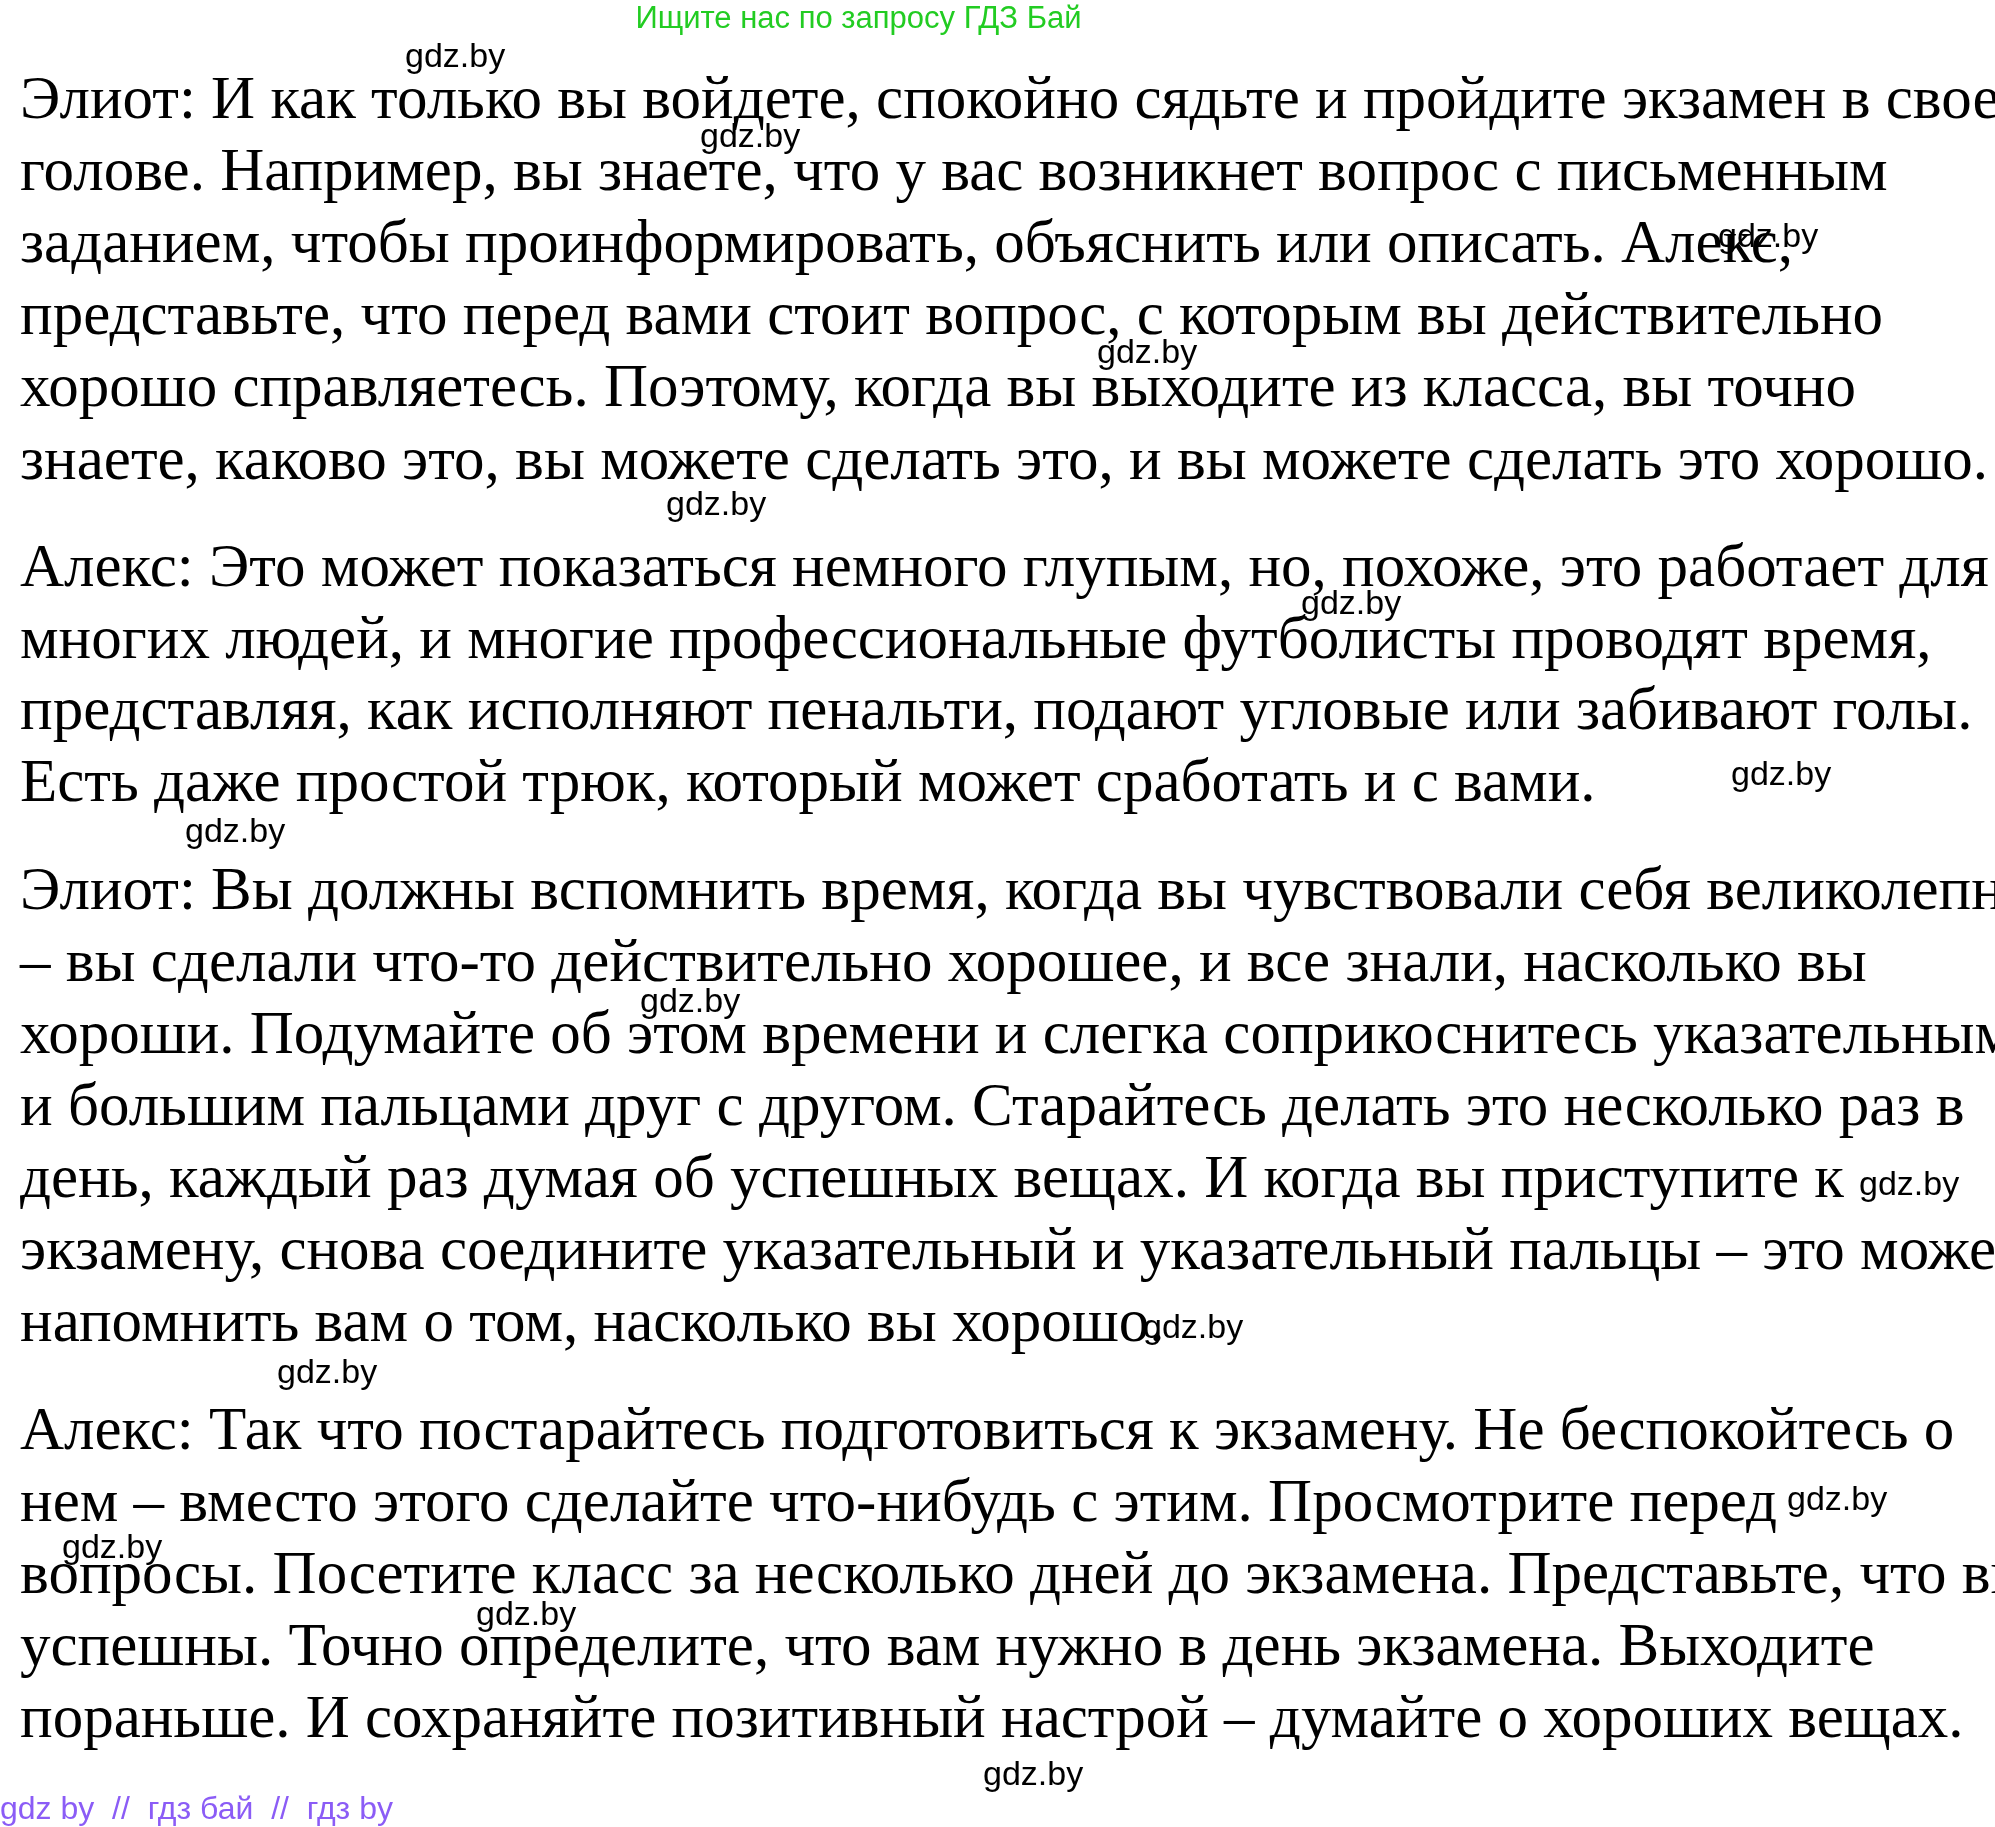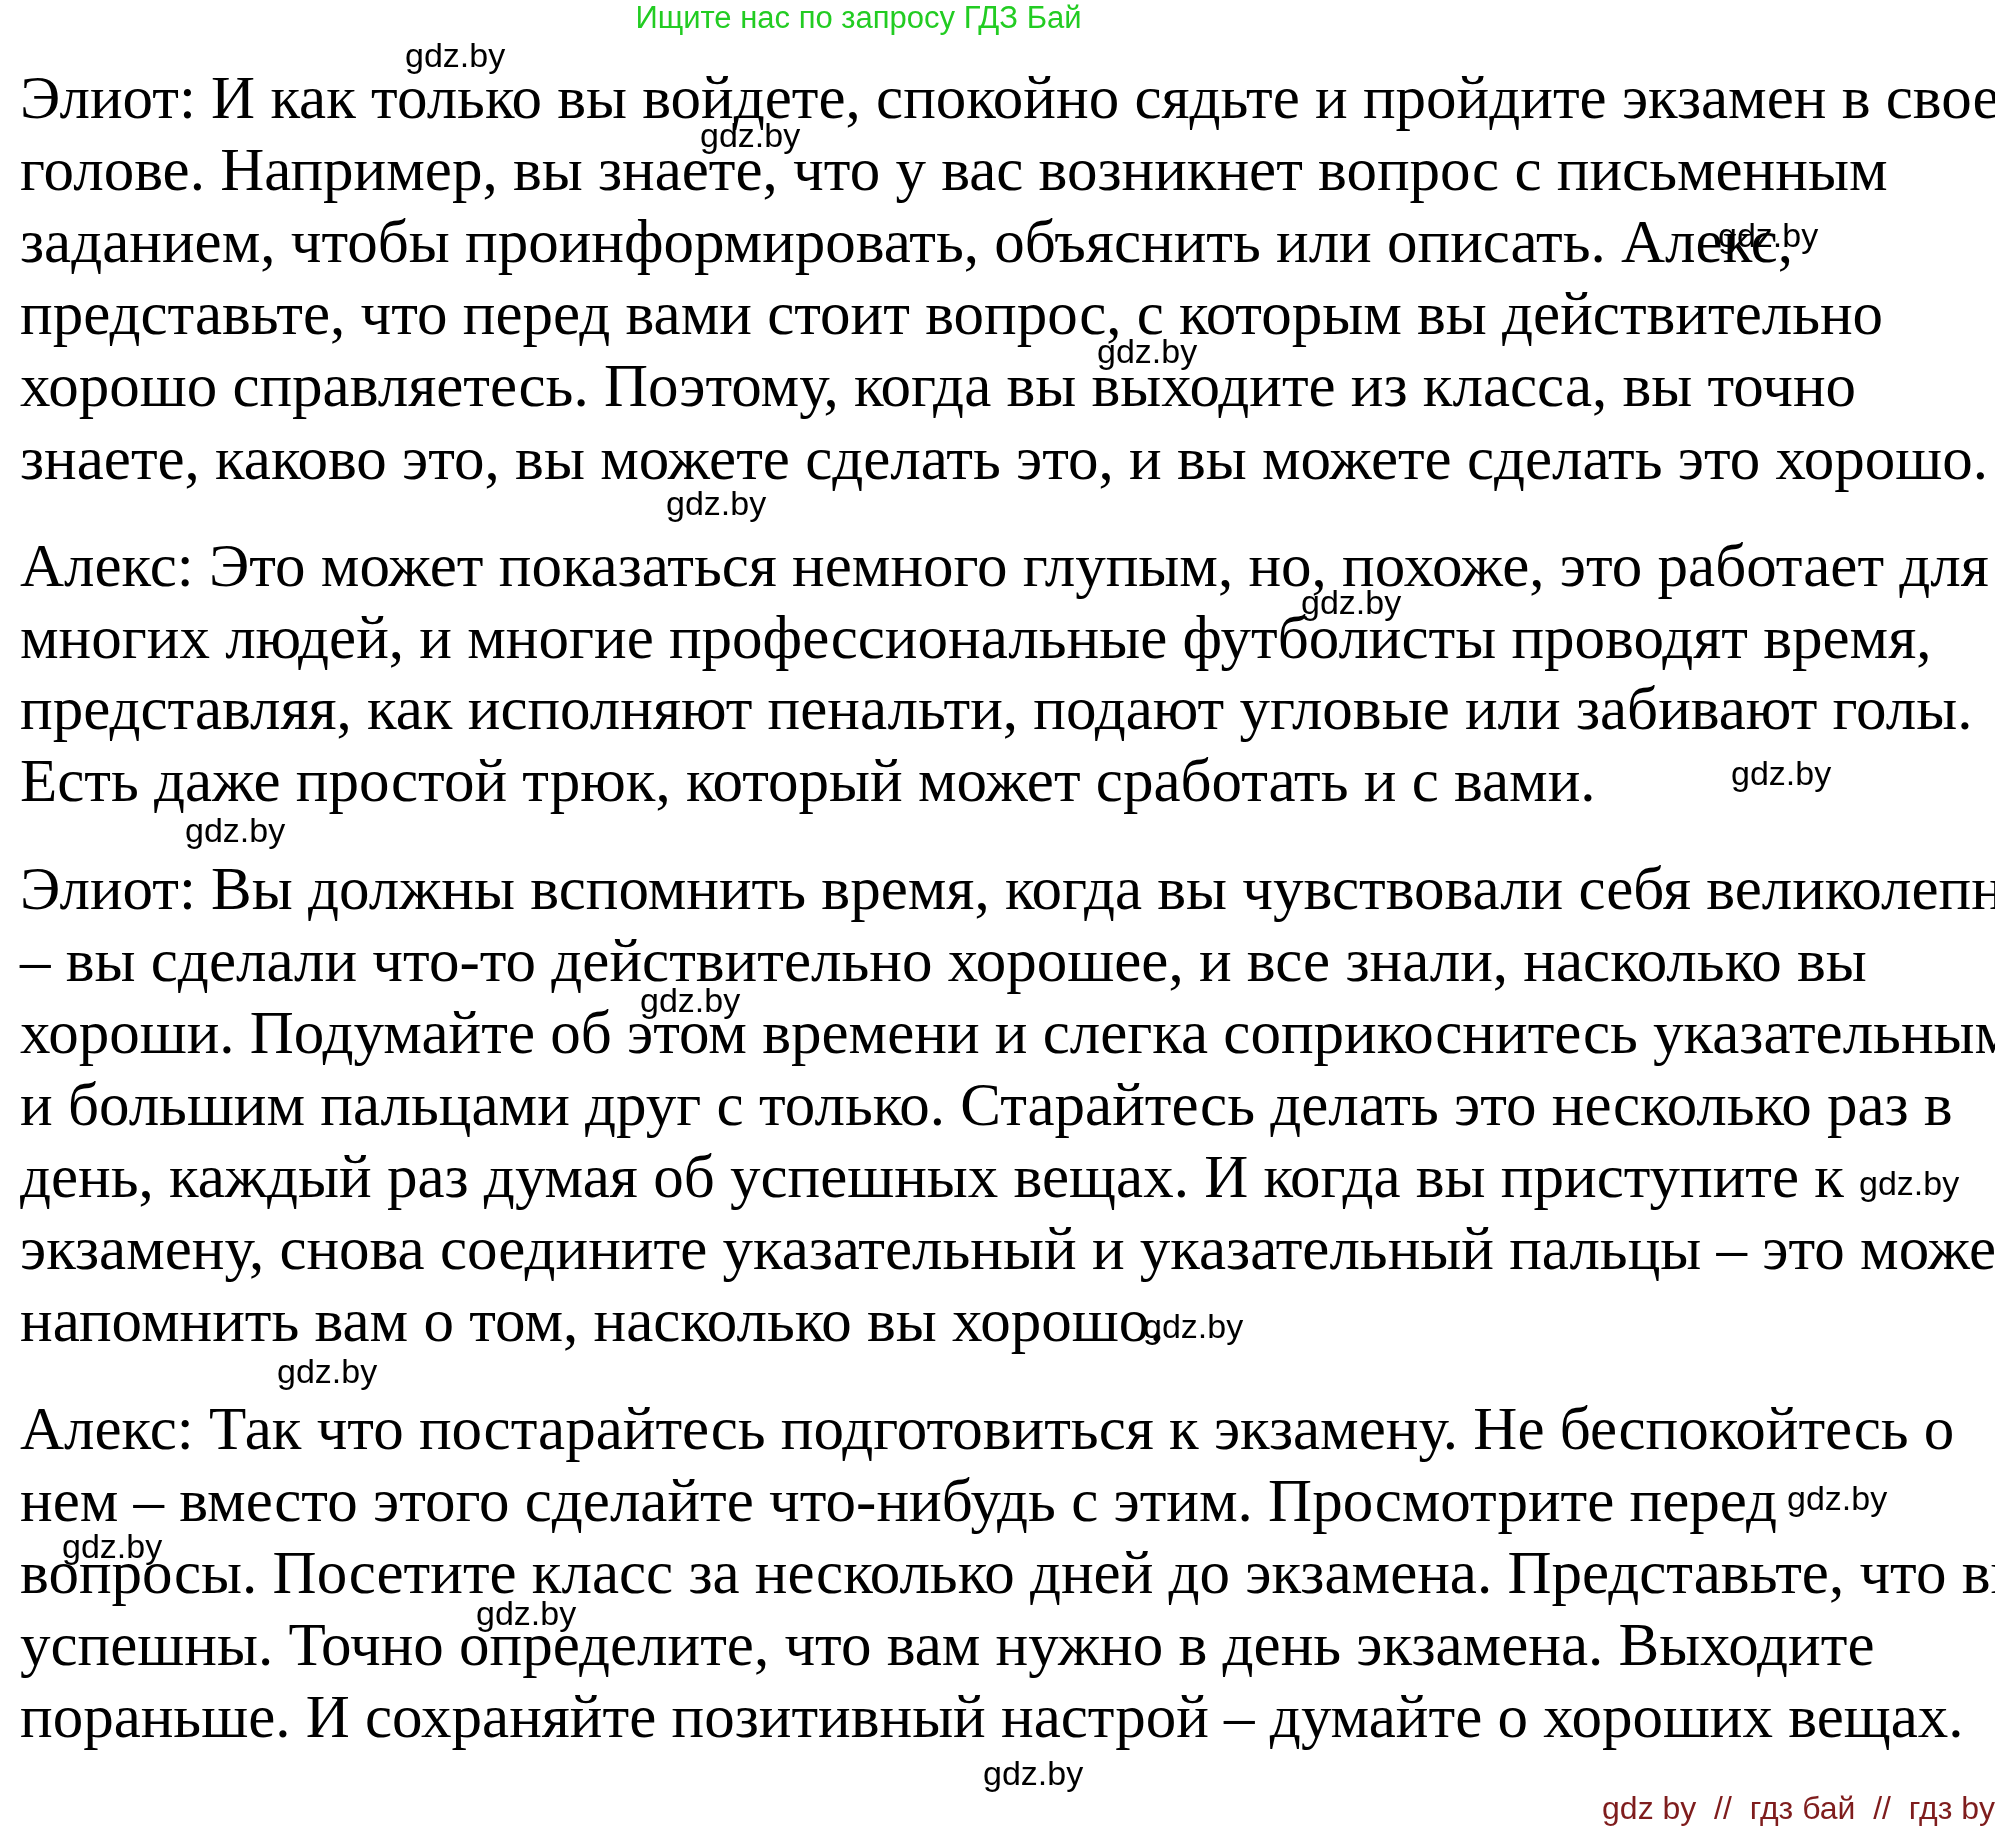--- a/index.html
+++ b/index.html
@@ -39,25 +39,25 @@
       font-family: "Liberation Sans", sans-serif;
       font-size: 34px;
       line-height: 26px;
       color: #000000;
     }
     .footer {
       position: absolute;
       left: 0;
       width: 1995px;
       top: 1790px;
-      text-align: right;
+      text-align: left;
       font-family: "Liberation Sans", sans-serif;
       font-size: 32px;
       line-height: 36px;
-      color: #7f1d1d;
+      color: #8b5cf6;
       white-space: pre;
     }
   </style>
 </head>
 <body>
 
 <div class="header">Ищите нас по запросу ГДЗ Бай</div>
 
 <div>
   <div class="line" style="top:67px">Элиот: И как только вы войдете, спокойно сядьте и пройдите экзамен в своей</div>
@@ -72,21 +72,21 @@
   <div class="line" style="top:535px">Алекс: Это может показаться немного глупым, но, похоже, это работает для</div>
   <div class="line" style="top:607px">многих людей, и многие профессиональные футболисты проводят время,</div>
   <div class="line" style="top:678px">представляя, как исполняют пенальти, подают угловые или забивают голы.</div>
   <div class="line" style="top:750px">Есть даже простой трюк, который может сработать и с вами.</div>
 </div>
 
 <div>
   <div class="line" style="top:858px">Элиот: Вы должны вспомнить время, когда вы чувствовали себя великолепно</div>
   <div class="line" style="top:930px">– вы сделали что-то действительно хорошее, и все знали, насколько вы</div>
   <div class="line" style="top:1002px">хороши. Подумайте об этом времени и слегка соприкоснитесь указательным</div>
-  <div class="line" style="top:1074px">и большим пальцами друг с только. Старайтесь делать это несколько раз в</div>
+  <div class="line" style="top:1074px">и большим пальцами друг с другом. Старайтесь делать это несколько раз в</div>
   <div class="line" style="top:1146px">день, каждый раз думая об успешных вещах. И когда вы приступите к</div>
   <div class="line" style="top:1218px">экзамену, снова соедините указательный и указательный пальцы – это может</div>
   <div class="line" style="top:1290px">напомнить вам о том, насколько вы хорошо.</div>
 </div>
 
 <div>
   <div class="line" style="top:1398px">Алекс: Так что постарайтесь подготовиться к экзамену. Не беспокойтесь о</div>
   <div class="line" style="top:1470px">нем – вместо этого сделайте что-нибудь с этим. Просмотрите перед</div>
   <div class="line" style="top:1542px">вопросы. Посетите класс за несколько дней до экзамена. Представьте, что вы</div>
   <div class="line" style="top:1614px">успешны. Точно определите, что вам нужно в день экзамена. Выходите</div>

